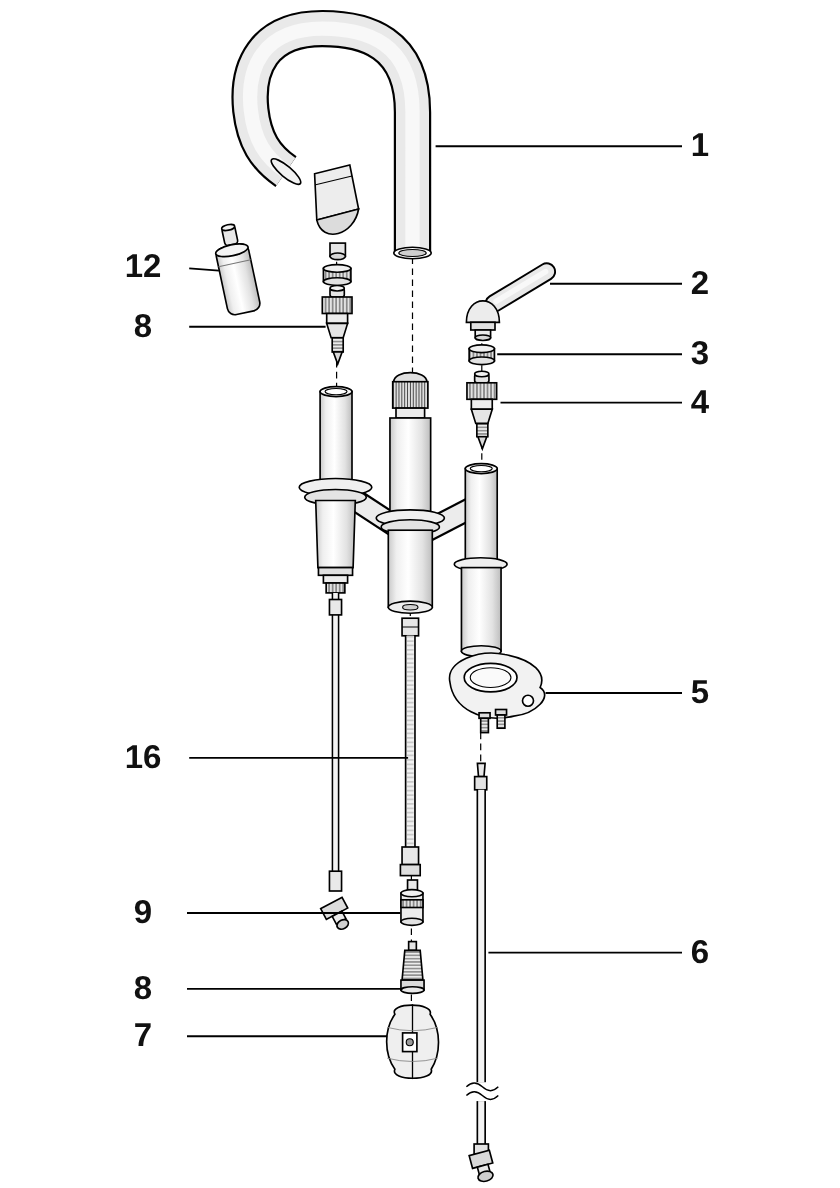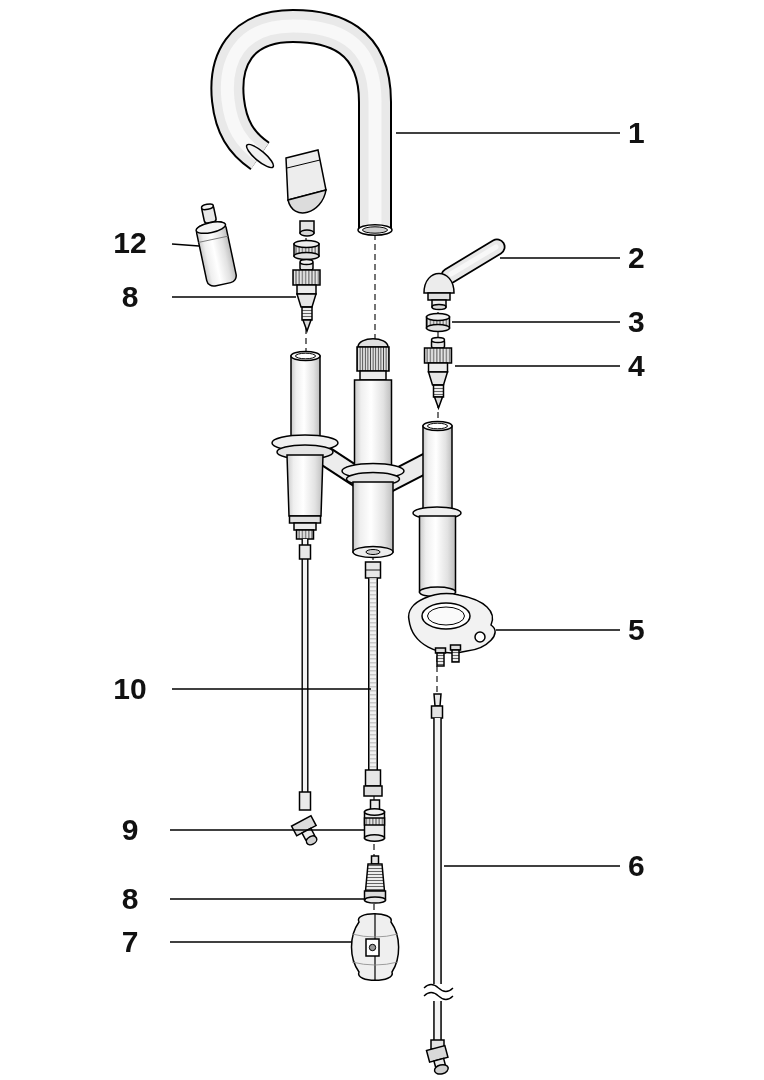--- a/index.html
+++ b/index.html
@@ -253,17 +253,17 @@
 
 <div class="callout co-right" style="top:116px">1</div>
 <div class="callout co-right" style="top:241px">2</div>
 <div class="callout co-right" style="top:305px">3</div>
 <div class="callout co-right" style="top:349px">4</div>
 <div class="callout co-right" style="top:613px">5</div>
 <div class="callout co-right" style="top:849px">6</div>
 <div class="callout co-left" style="top:925px">7</div>
 <div class="callout co-left" style="top:882px">8</div>
 <div class="callout co-left" style="top:813px">9</div>
-<div class="callout co-left" style="top:672px">10</div>
+<div class="callout co-left" style="top:672px">16</div>
 <div class="callout co-left" style="top:280px">8</div>
 <div class="callout co-left" style="top:226px">12</div>
 
 </div>
 
 </body></html>

